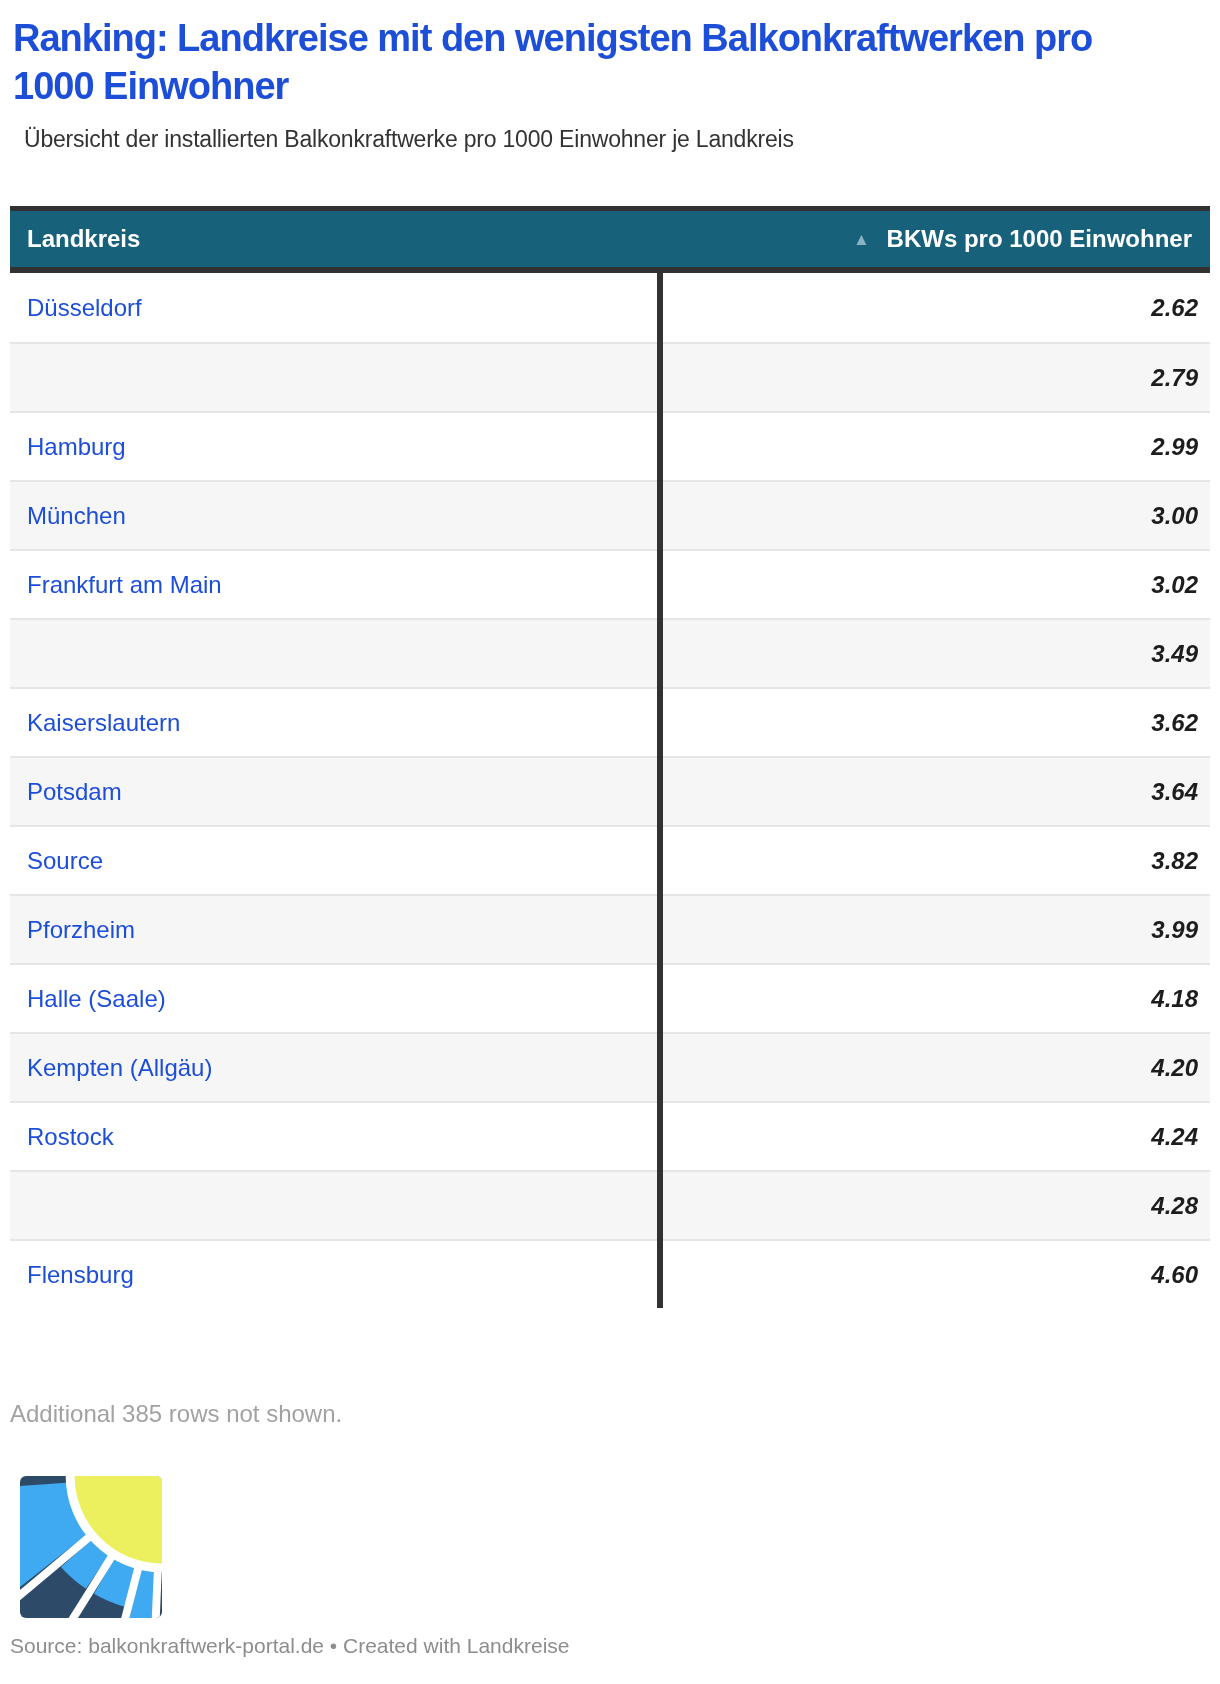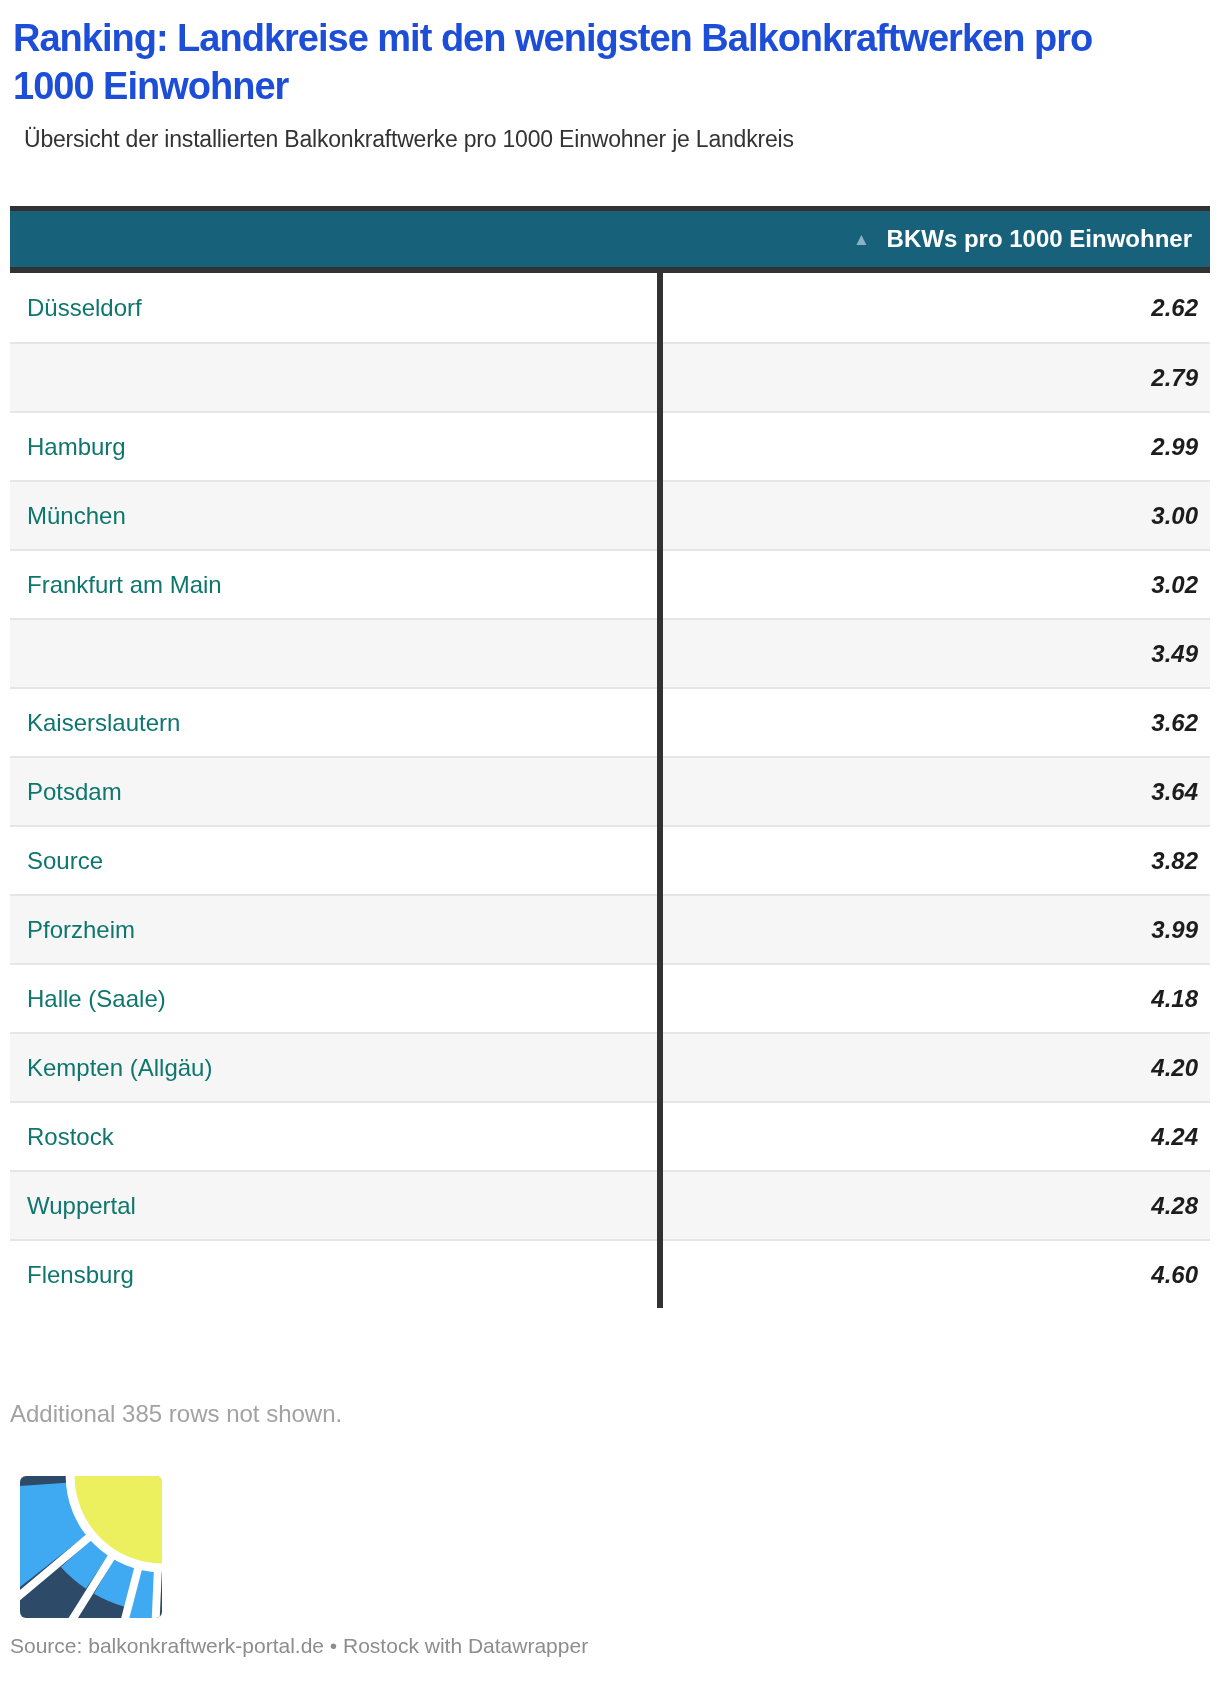--- a/index.html
+++ b/index.html
@@ -65,21 +65,21 @@
   }
   .row {
     display: flex;
     align-items: center;
     height: 69px;
     font-size: 24px;
     background: #ffffff;
   }
   .row + .row { border-top: 2px solid #e6e6e6; }
   .row:nth-child(even) { background: #f6f6f6; }
-  .cell-label { flex: 0 0 650px; padding-left: 17px; color: #0f766e; }
+  .cell-label { flex: 0 0 650px; padding-left: 17px; color: #1d4ed8; }
   .cell-value { flex: 1; text-align: right; padding-right: 12px; font-weight: 700; color: #1d1d1d; font-style: italic; }
 
   .note {
     margin-top: 92px;
     font-size: 24px;
     line-height: 28px;
     color: #a2a2a2;
   }
   .logo-wrap { margin: 48px 0 0 10px; width: 142px; height: 142px; }
   .source {
@@ -92,20 +92,23 @@
 </head>
 <body>
 
 <div class="page">
 
   <h1 class="title">Ranking: Landkreise mit den wenigsten Balkonkraftwerken pro 1000 Einwohner</h1>
   <p class="subtitle">Übersicht der installierten Balkonkraftwerke pro 1000 Einwohner je Landkreis</p>
 
   <div class="dw-table">
     <div class="thead">
+      <div class="th-left">
+        <span>Landkreis</span>
+      </div>
       <div class="th-right">
         <span class="sort-icon">▲</span>
         <span>BKWs pro 1000 Einwohner</span>
       </div>
     </div>
     <div class="tbody">
       <div class="rows">
   <div class="row">
     <div class="cell-label">Düsseldorf</div>
     <div class="cell-value">2.62</div>
@@ -163,21 +166,20 @@
     <div class="cell-label">Kempten (Allgäu)</div>
     <div class="cell-value">4.20</div>
   </div>
 
   <div class="row">
     <div class="cell-label">Rostock</div>
     <div class="cell-value">4.24</div>
   </div>
 
   <div class="row">
-    <div class="cell-label">Wuppertal</div>
     <div class="cell-value">4.28</div>
   </div>
 
   <div class="row">
     <div class="cell-label">Flensburg</div>
     <div class="cell-value">4.60</div>
   </div>
 </div>
       <div class="col-divider"></div>
     </div>
@@ -204,15 +206,15 @@
         <line x1="105.9" y1="59.4" x2="29.1" y2="182.3" stroke="#ffffff" stroke-width="8"></line>
         <line x1="125.5" y1="67.8" x2="89.2" y2="208.1" stroke="#ffffff" stroke-width="8"></line>
         <line x1="139.9" y1="69.9" x2="133.6" y2="214.8" stroke="#ffffff" stroke-width="8"></line>
 
         <circle cx="143" cy="0" r="97" fill="#ffffff"></circle>
         <circle cx="143" cy="0" r="88" fill="#edf05e"></circle>
       </g>
     </svg>
   </div>
 
-  <p class="source"><span>Source: </span><span>balkonkraftwerk-portal.de</span><span> • Rostock with Datawrapper</span></p>
+  <p class="source"><span>Source: </span><span>balkonkraftwerk-portal.de</span><span> • Created with Landkreise</span></p>
 
 </div>
 
 </body></html>

